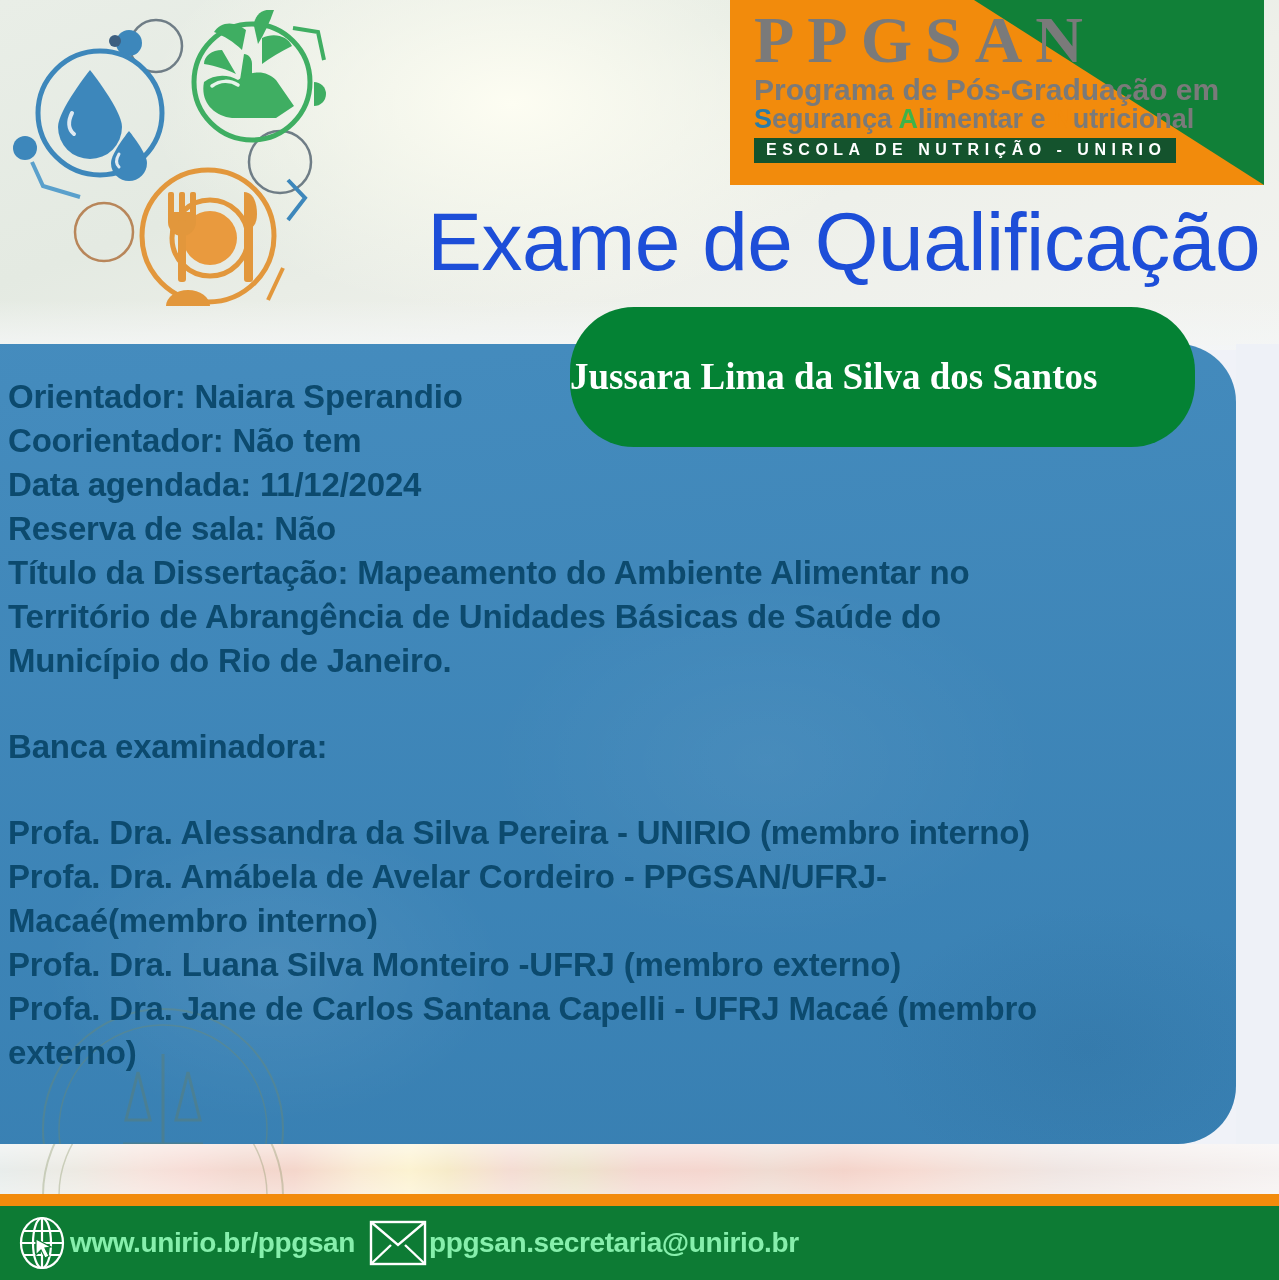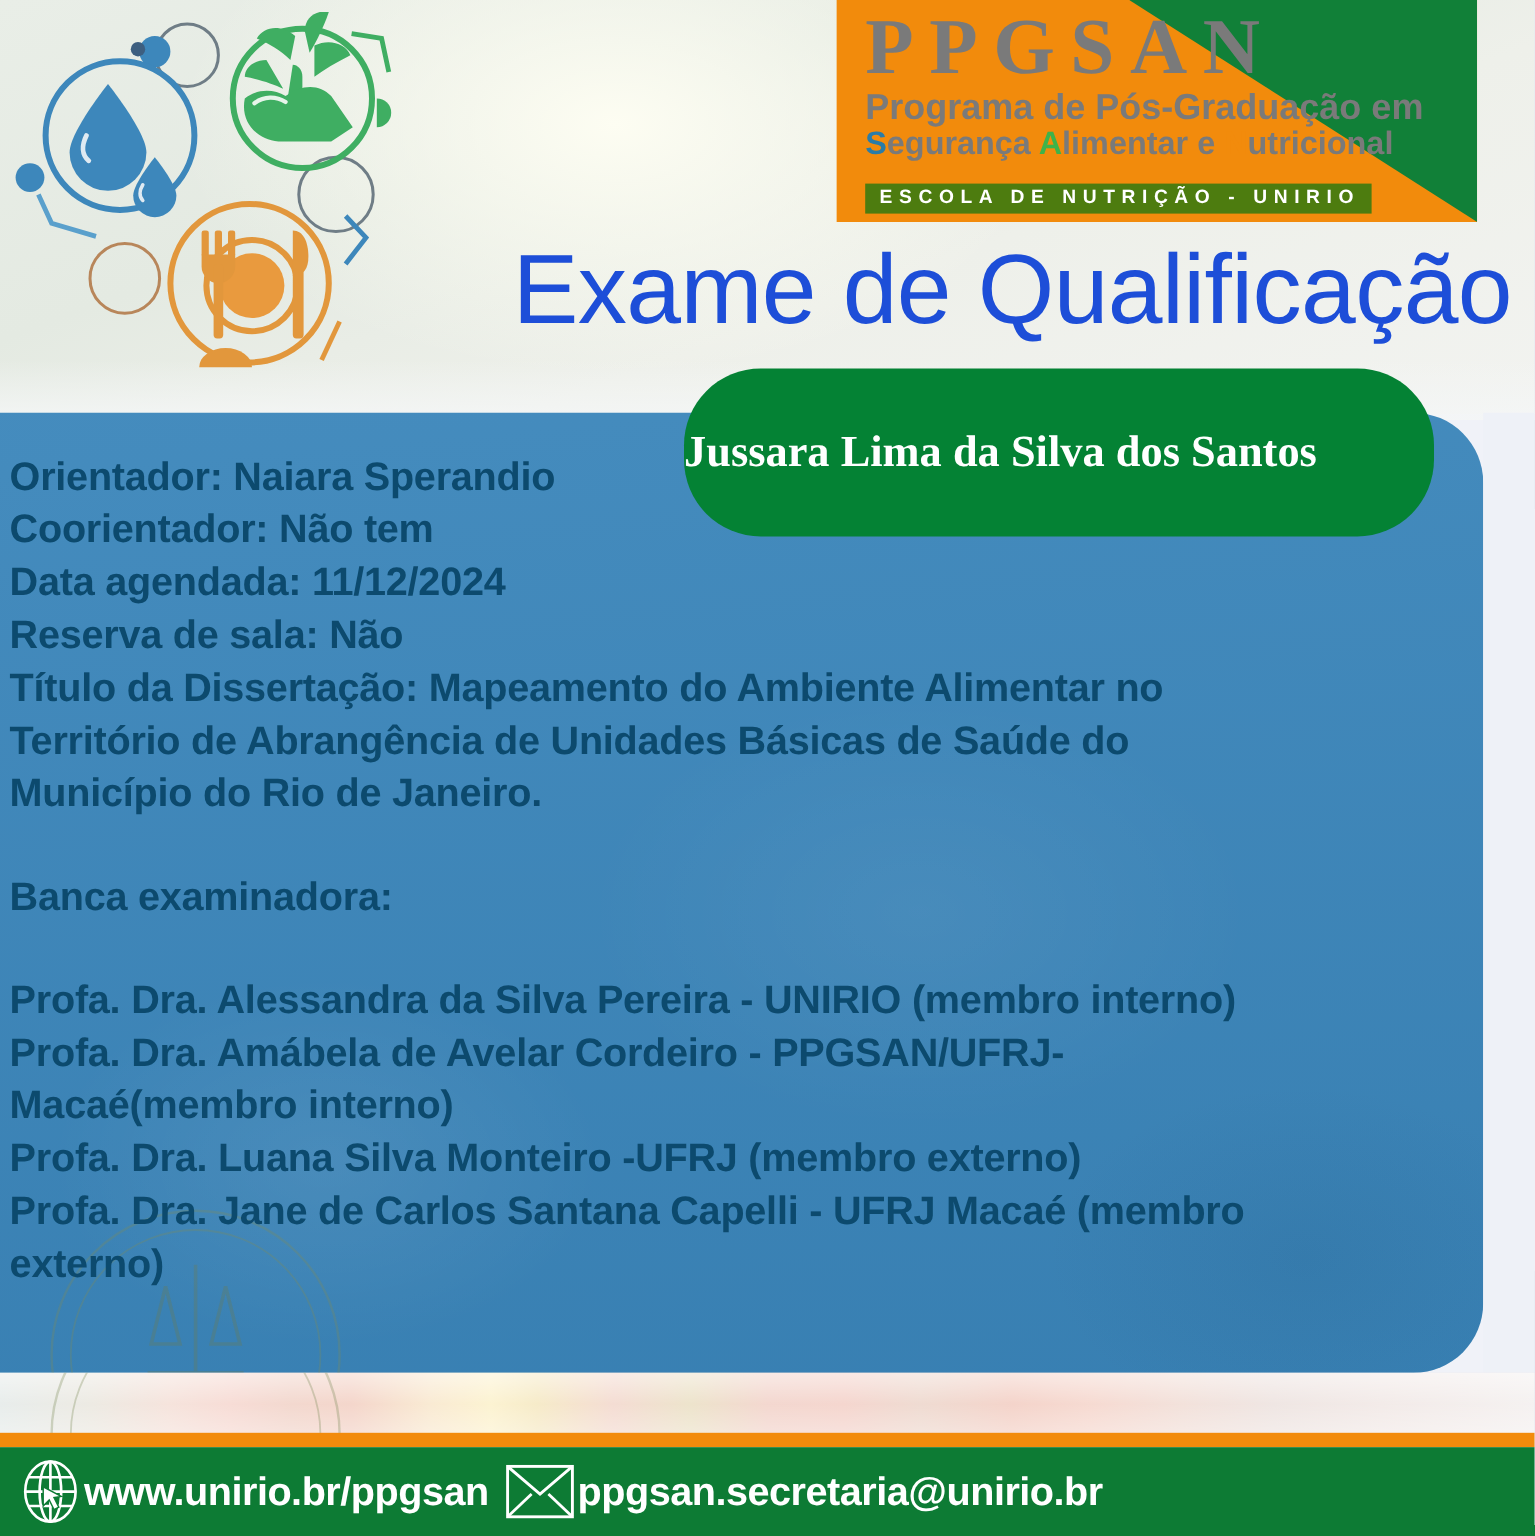--- a/index.html
+++ b/index.html
@@ -29,21 +29,21 @@
     position:absolute; left:0; top:300px; width:1279px; height:50px;
     background:linear-gradient(to bottom, rgba(240,242,240,0) 0%, rgba(244,246,246,.9) 100%);
   }
 
   
   .logo-cluster{ position:absolute; left:8px; top:10px; width:370px; height:320px; }
   .logo-cluster svg{ display:block; }
 
   
   .ppgsan-block{
-    position:absolute; left:697px; top:0; width:534px; height:185px;
+    position:absolute; left:730px; top:0; width:534px; height:185px;
     overflow:hidden;
   }
   .ppgsan-orange{
     position:absolute; inset:0; background:#f28b0c;
   }
   .ppgsan-greentri{
     position:absolute; right:0; top:0; width:290px; height:185px;
     background:#118038;
     clip-path: polygon(100% 0, 100% 100%, 100% 100%, 0 0);
   }
@@ -60,22 +60,22 @@
   }
   .ppg-sub2{
     font-family:"Liberation Sans", sans-serif;
     font-size:27px; font-weight:700; color:#7a7a7a;
     line-height:30px; white-space:nowrap;
   }
   .ppg-sub2 .s-blue{ color:#2a7ca8; }
   .ppg-sub2 .a-green{ color:#3eb34a; }
   .ppg-sub2 .n-hidden{ color:#f28b0c; }
   .ppg-escola{
-    display:inline-block; margin-top:19px;
-    background:#4d7c0f; color:#ffffff;
+    display:inline-block; margin-top:4px;
+    background:#14532d; color:#ffffff;
     font-size:16px; font-weight:700; letter-spacing:5.5px;
     padding:3px 10px 4px 12px; white-space:nowrap;
     font-family:"Liberation Sans", sans-serif;
   }
 
   
   .main-title{
     position:absolute; left:380px; top:196px; width:880px;
     text-align:right;
     font-family:"Liberation Sans", sans-serif;
@@ -166,21 +166,21 @@
     position:absolute; left:0; top:1194px; width:1279px; height:12px; background:#f28b0c;
   }
   .footer-green{
     position:absolute; left:0; top:1206px; width:1279px; height:74px; background:#0d7b34;
     display:flex; align-items:center; padding-left:14px; gap:0;
   }
   .fitem{ display:flex; align-items:center; }
   .fitem .glyph{ display:flex; align-items:center; justify-content:center; }
   .fitem .ftxt{
     font-family:"Liberation Sans", sans-serif;
-    font-weight:700; font-size:33px; color:#ffffff;
+    font-weight:700; font-size:28px; color:#86efac;
     letter-spacing:-0.4px; white-space:nowrap;
   }
   .gap-a{ width:12px; }
   .gap-b{ width:12px; }
 </style>
 </head>
 <body>
 
 <div id="poster">
 

